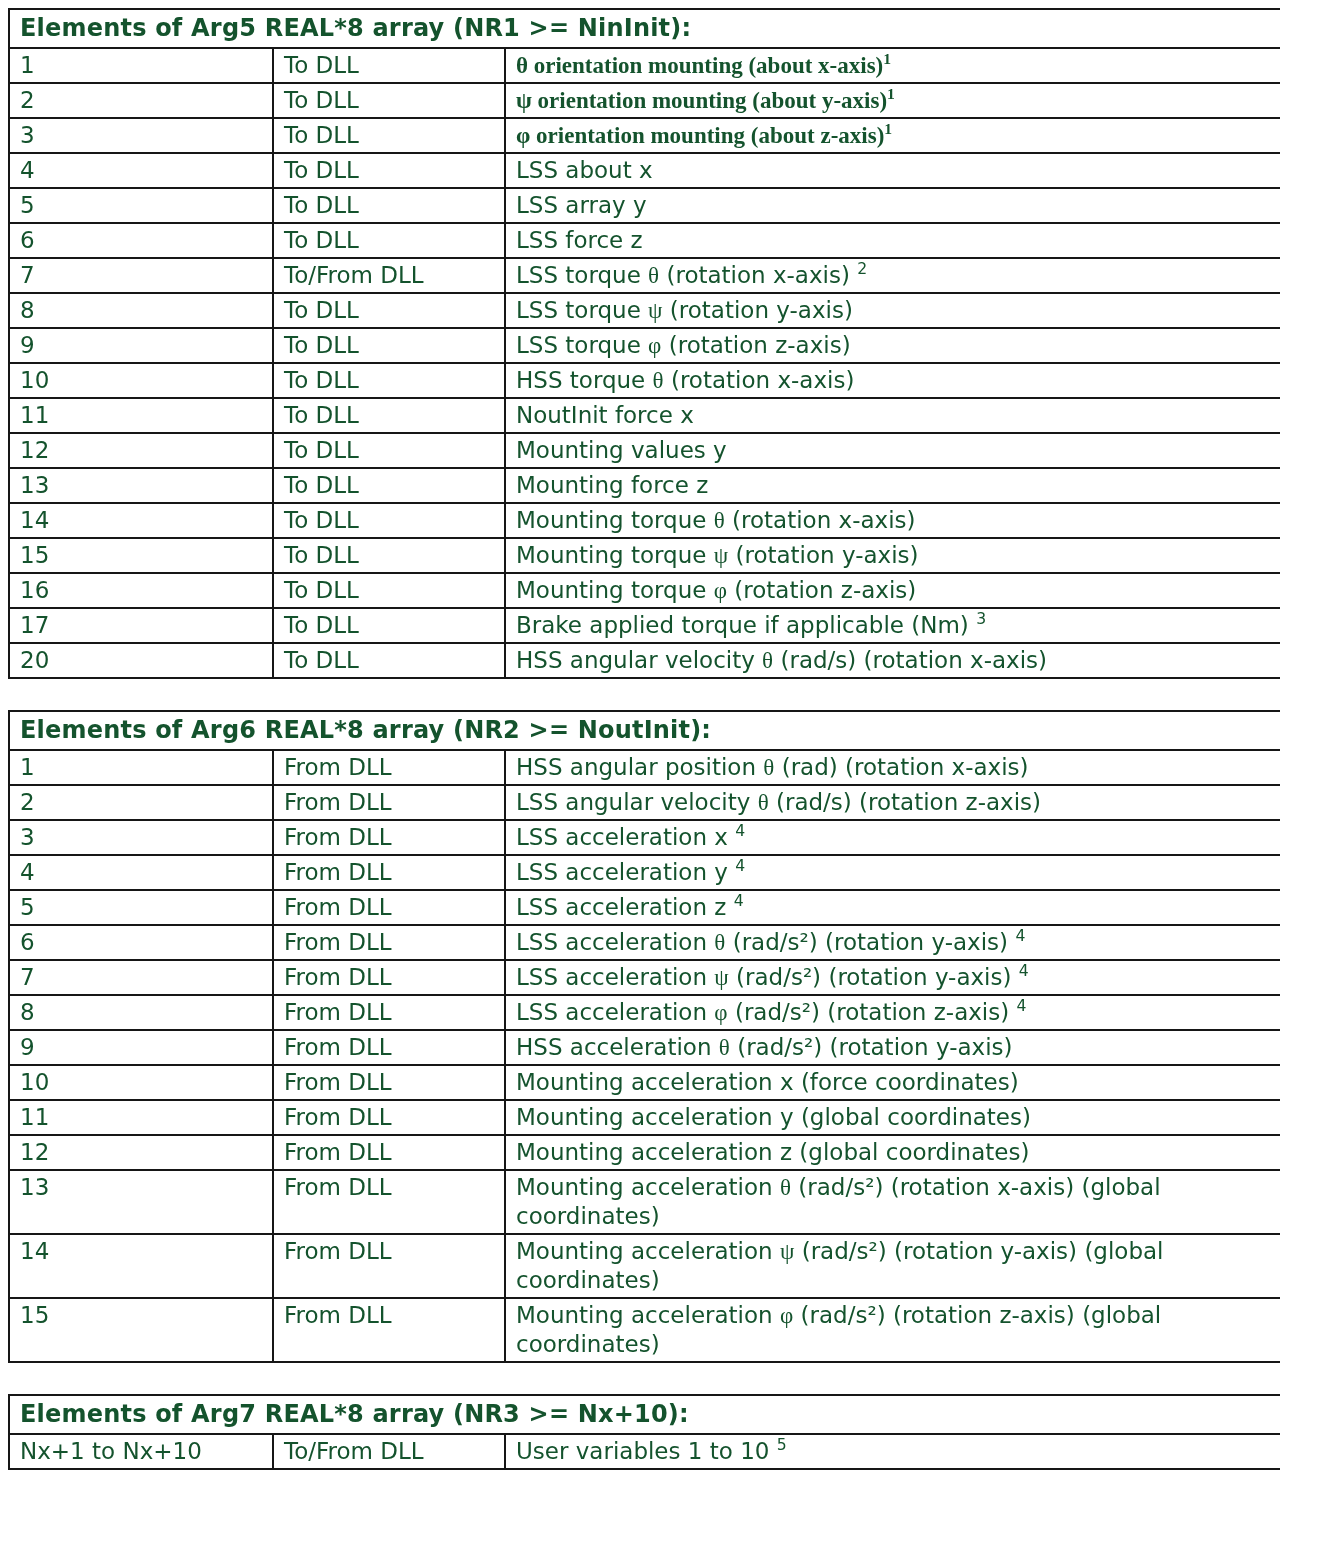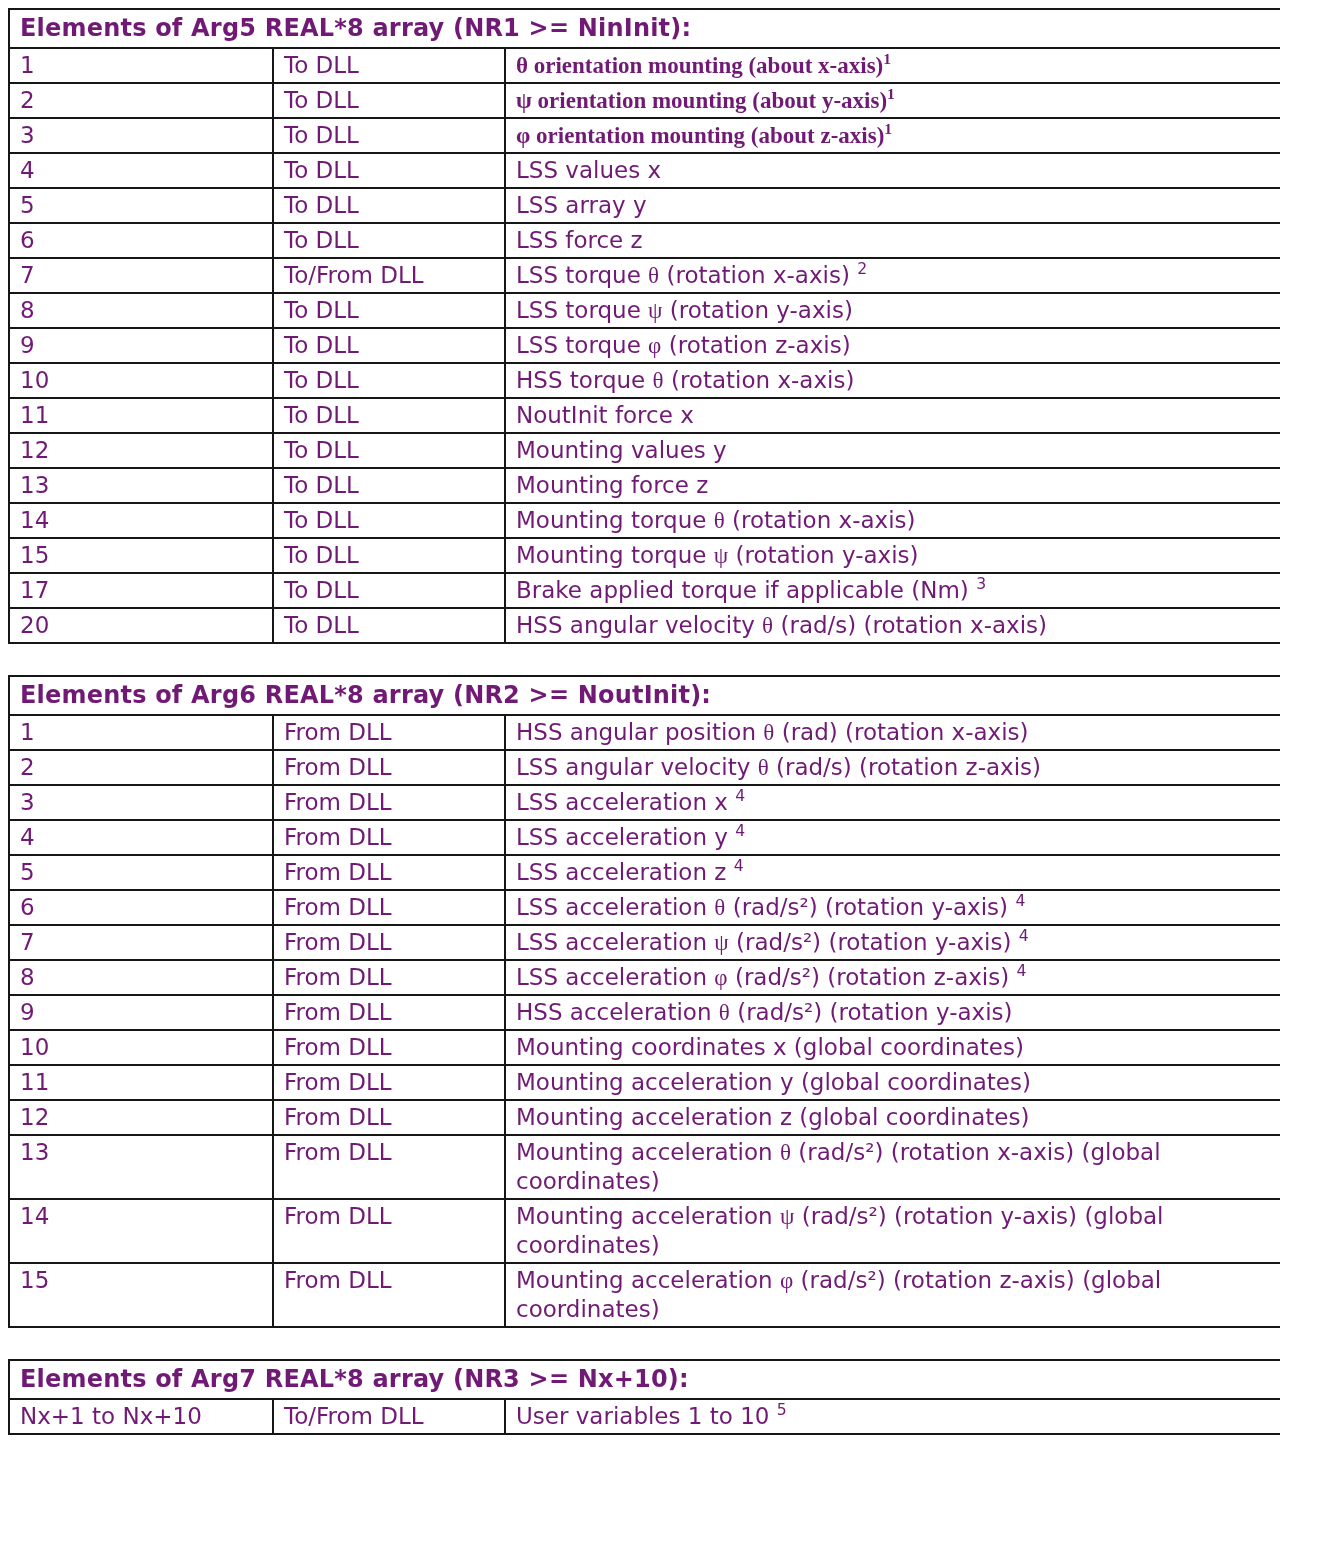--- a/index.html
+++ b/index.html
@@ -4,21 +4,21 @@
 <style>
   html, body { margin: 0; padding: 0; background: #ffffff; }
   .page {
     position: relative;
     width: 1280px;
     height: 1560px;
     overflow: hidden;
     box-sizing: border-box;
     padding: 8px 8px 0 8px;
     background: #ffffff;
-    color: #701a75;
+    color: #14532d;
     font-family: "DejaVu Sans", "Liberation Sans", sans-serif;
   }
   table.spec {
     border-collapse: collapse;
     table-layout: fixed;
     width: 1307px;
     margin: 0 0 31px 0;
   }
   table.spec col.c-elem { width: 264px; }
   table.spec col.c-dir  { width: 232px; }
@@ -80,21 +80,21 @@
     <td class="cell-desc desc-serif"><span class="gk">ψ</span> orientation mounting (about y-axis)<sup>1</sup></td>
   </tr>
           <tr>
     <td class="cell-elem">3</td>
     <td class="cell-dir">To DLL</td>
     <td class="cell-desc desc-serif"><span class="gk">φ</span> orientation mounting (about z-axis)<sup>1</sup></td>
   </tr>
           <tr>
     <td class="cell-elem">4</td>
     <td class="cell-dir">To DLL</td>
-    <td class="cell-desc">LSS values x</td>
+    <td class="cell-desc">LSS about x</td>
   </tr>
           <tr>
     <td class="cell-elem">5</td>
     <td class="cell-dir">To DLL</td>
     <td class="cell-desc">LSS array y</td>
   </tr>
           <tr>
     <td class="cell-elem">6</td>
     <td class="cell-dir">To DLL</td>
     <td class="cell-desc">LSS force z</td>
@@ -136,20 +136,25 @@
   </tr>
           <tr>
     <td class="cell-elem">14</td>
     <td class="cell-dir">To DLL</td>
     <td class="cell-desc">Mounting torque <span class="gk">θ</span> (rotation x-axis)</td>
   </tr>
           <tr>
     <td class="cell-elem">15</td>
     <td class="cell-dir">To DLL</td>
     <td class="cell-desc">Mounting torque <span class="gk">ψ</span> (rotation y-axis)</td>
+  </tr>
+          <tr>
+    <td class="cell-elem">16</td>
+    <td class="cell-dir">To DLL</td>
+    <td class="cell-desc">Mounting torque <span class="gk">φ</span> (rotation z-axis)</td>
   </tr>
           <tr>
     <td class="cell-elem">17</td>
     <td class="cell-dir">To DLL</td>
     <td class="cell-desc">Brake applied torque if applicable (Nm) <sup>3</sup></td>
   </tr>
           <tr>
     <td class="cell-elem">20</td>
     <td class="cell-dir">To DLL</td>
     <td class="cell-desc">HSS angular velocity <span class="gk">θ</span> (rad/s) (rotation x-axis)</td>
@@ -209,21 +214,21 @@
     <td class="cell-desc">LSS acceleration <span class="gk">φ</span> (rad/s²) (rotation z-axis) <sup>4</sup></td>
   </tr>
           <tr>
     <td class="cell-elem">9</td>
     <td class="cell-dir">From DLL</td>
     <td class="cell-desc">HSS acceleration <span class="gk">θ</span> (rad/s²) (rotation y-axis)</td>
   </tr>
           <tr>
     <td class="cell-elem">10</td>
     <td class="cell-dir">From DLL</td>
-    <td class="cell-desc">Mounting coordinates x (global coordinates)</td>
+    <td class="cell-desc">Mounting acceleration x (force coordinates)</td>
   </tr>
           <tr>
     <td class="cell-elem">11</td>
     <td class="cell-dir">From DLL</td>
     <td class="cell-desc">Mounting acceleration y (global coordinates)</td>
   </tr>
           <tr>
     <td class="cell-elem">12</td>
     <td class="cell-dir">From DLL</td>
     <td class="cell-desc">Mounting acceleration z (global coordinates)</td>

